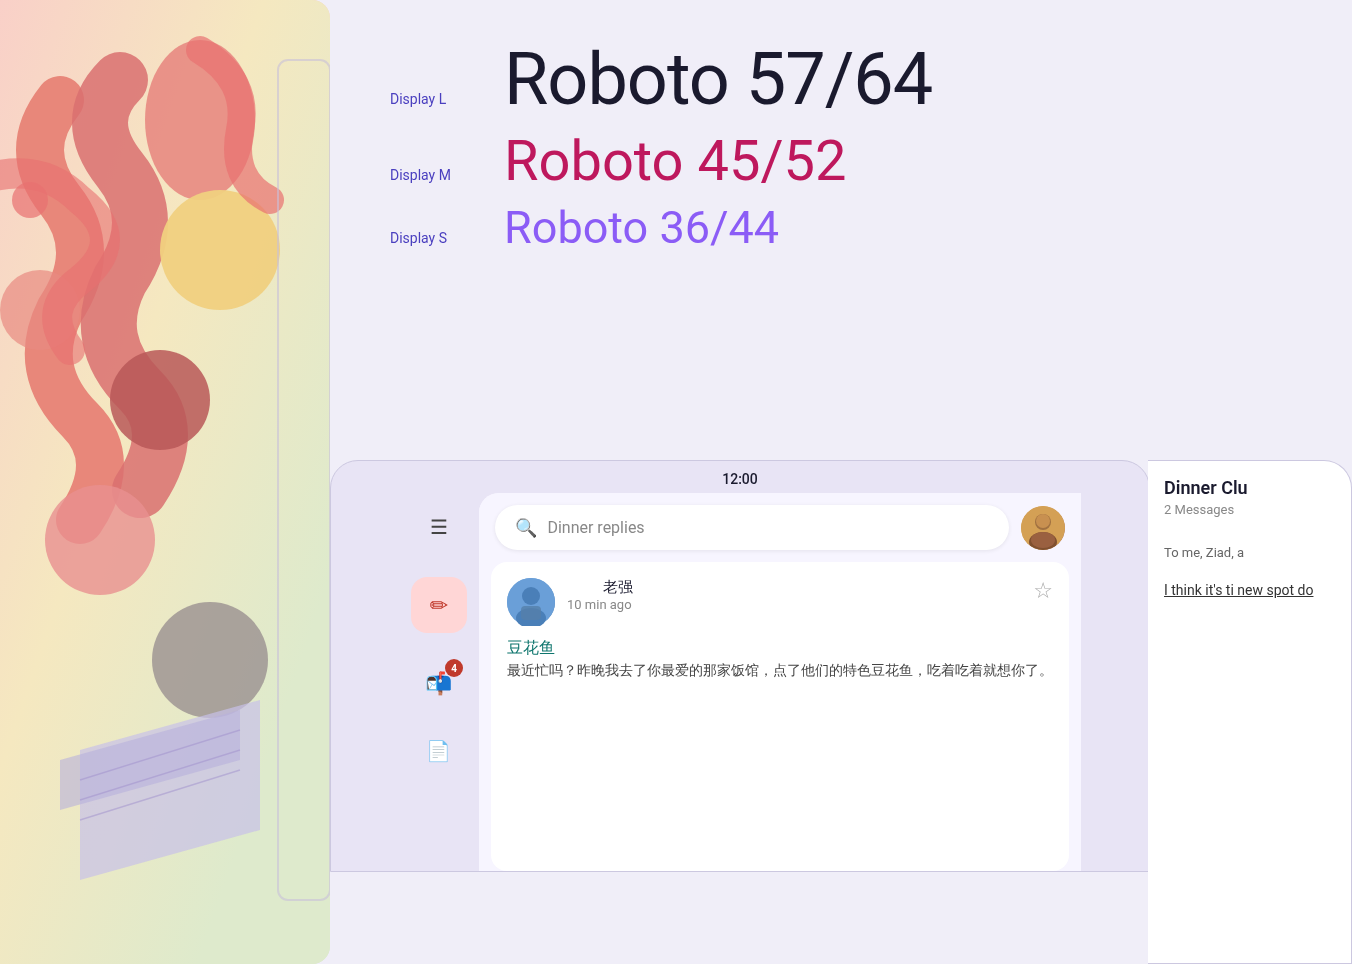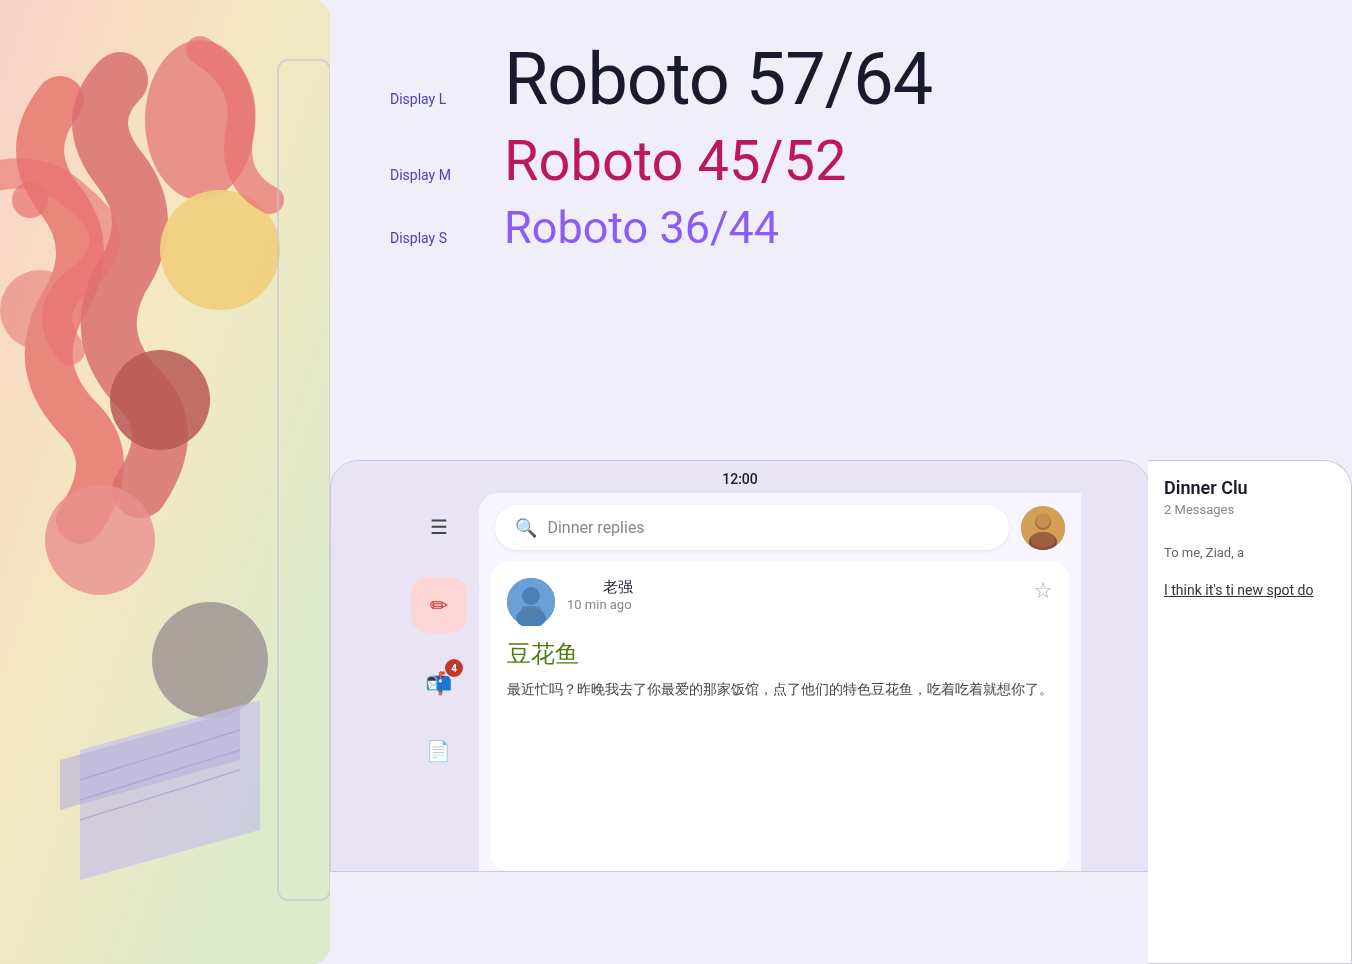--- a/index.html
+++ b/index.html
@@ -272,24 +272,23 @@
       color: #888;
     }
 
     .star-icon {
       font-size: 22px;
       color: #aaa;
       cursor: pointer;
     }
 
     .message-subject {
-      font-size: 24px;
+      font-size: 16px;
       font-weight: 500;
-      color: #4d7c0f;
-      margin-bottom: 8px;
+      color: #0f766e;
     }
 
     .message-body {
       font-size: 14px;
       color: #444;
       line-height: 1.6;
     }
 
     
     .right-panel {

